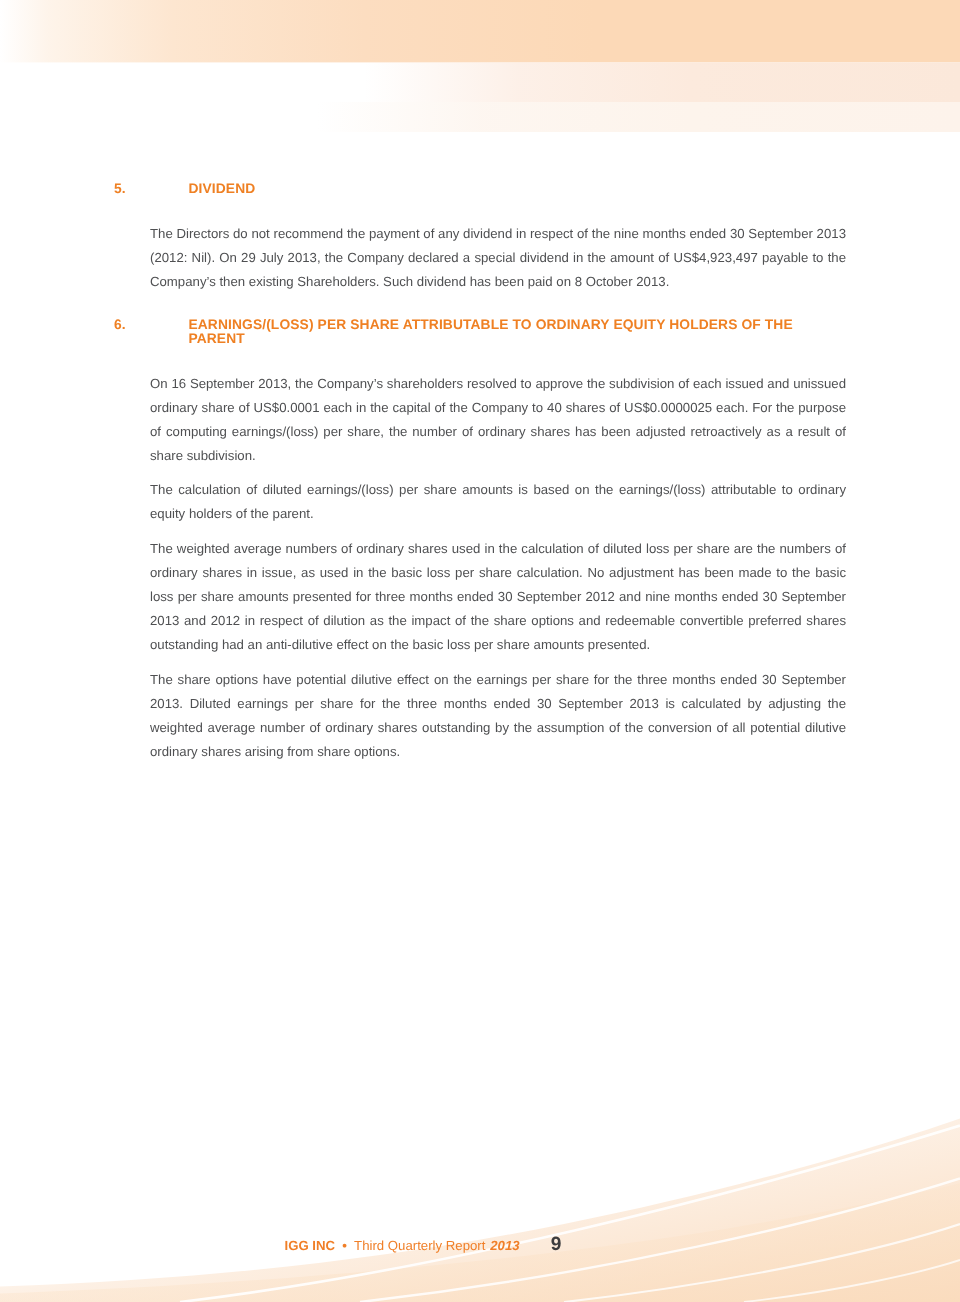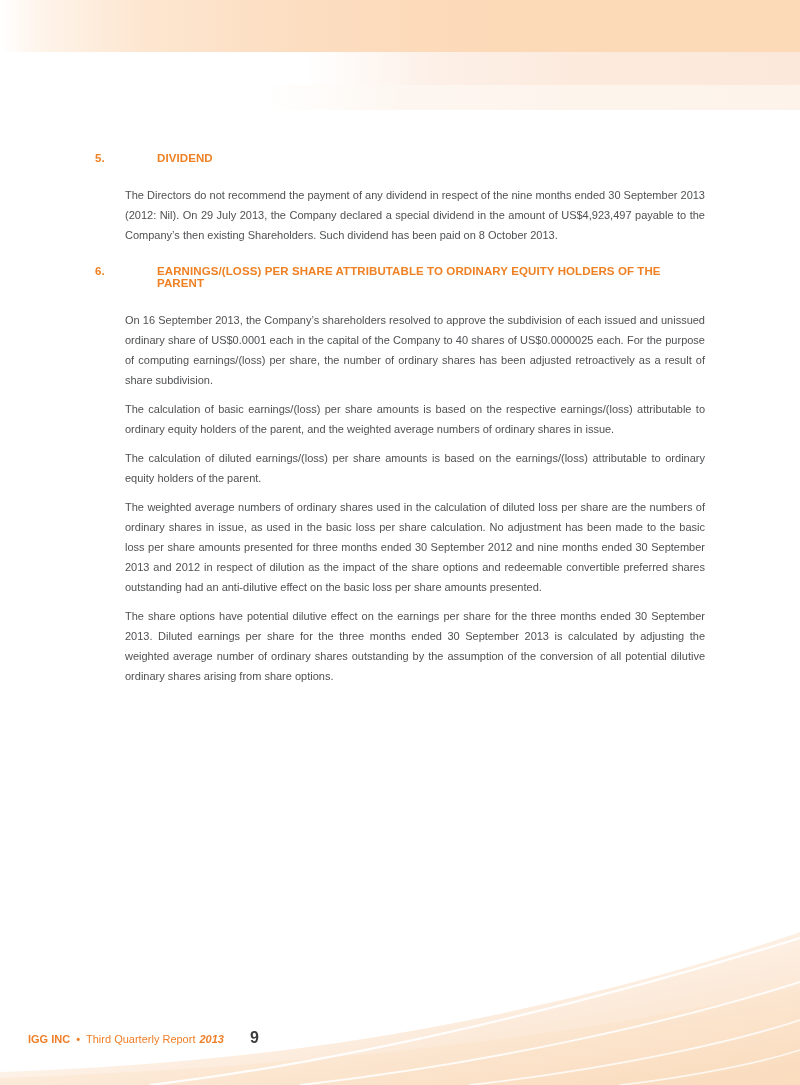--- a/index.html
+++ b/index.html
@@ -65,24 +65,23 @@
   
   .bottom-deco { position: absolute; left: 0; top: 920px; width: 800px; height: 165px; z-index: 0; }
 
   
   .footer {
     position: absolute;
     top: 1029px;
     left: 0;
     width: 705px;
     display: flex;
-    justify-content: flex-start;
+    justify-content: center;
     align-items: baseline;
     z-index: 2;
-    padding-left: 28px;
   }
   .footer-line { font-size: 11px; color: #f07f28; white-space: nowrap; }
   .f-company { font-weight: bold; }
   .f-sep { margin: 0 6px; font-weight: bold; }
   .f-year { font-weight: bold; font-style: italic; margin-left: 4px; }
   .page-num {
     margin-left: 26px;
     font-size: 16px;
     font-weight: bold;
     color: #3c3c3e;
@@ -111,21 +110,20 @@
       </div>
     </section>
 
     <section class="section">
       <div class="sec-head">
         <span class="sec-num">6.</span>
         <h2 class="sec-title">EARNINGS/(LOSS) PER SHARE ATTRIBUTABLE TO ORDINARY EQUITY HOLDERS OF THE PARENT</h2>
       </div>
       <div class="sec-body">
         <p>On 16 September 2013, the Company’s shareholders resolved to approve the subdivision of each issued and unissued ordinary share of US$0.0001 each in the capital of the Company to 40 shares of US$0.0000025 each. For the purpose of computing earnings/(loss) per share, the number of ordinary shares has been adjusted retroactively as a result of share subdivision.</p>
-        <p>The calculation of basic earnings/(loss) per share amounts is based on the respective earnings/(loss) attributable to ordinary equity holders of the parent, and the weighted average numbers of ordinary shares in issue.</p>
         <p>The calculation of diluted earnings/(loss) per share amounts is based on the earnings/(loss) attributable to ordinary equity holders of the parent.</p>
         <p>The weighted average numbers of ordinary shares used in the calculation of diluted loss per share are the numbers of ordinary shares in issue, as used in the basic loss per share calculation. No adjustment has been made to the basic loss per share amounts presented for three months ended 30 September 2012 and nine months ended 30 September 2013 and 2012 in respect of dilution as the impact of the share options and redeemable convertible preferred shares outstanding had an anti-dilutive effect on the basic loss per share amounts presented.</p>
         <p>The share options have potential dilutive effect on the earnings per share for the three months ended 30 September 2013. Diluted earnings per share for the three months ended 30 September 2013 is calculated by adjusting the weighted average number of ordinary shares outstanding by the assumption of the conversion of all potential dilutive ordinary shares arising from share options.</p>
       </div>
     </section>
 
   </main>
 
   <svg class="bottom-deco" viewBox="0 0 800 165" xmlns="http://www.w3.org/2000/svg" aria-hidden="true">
     <defs>

